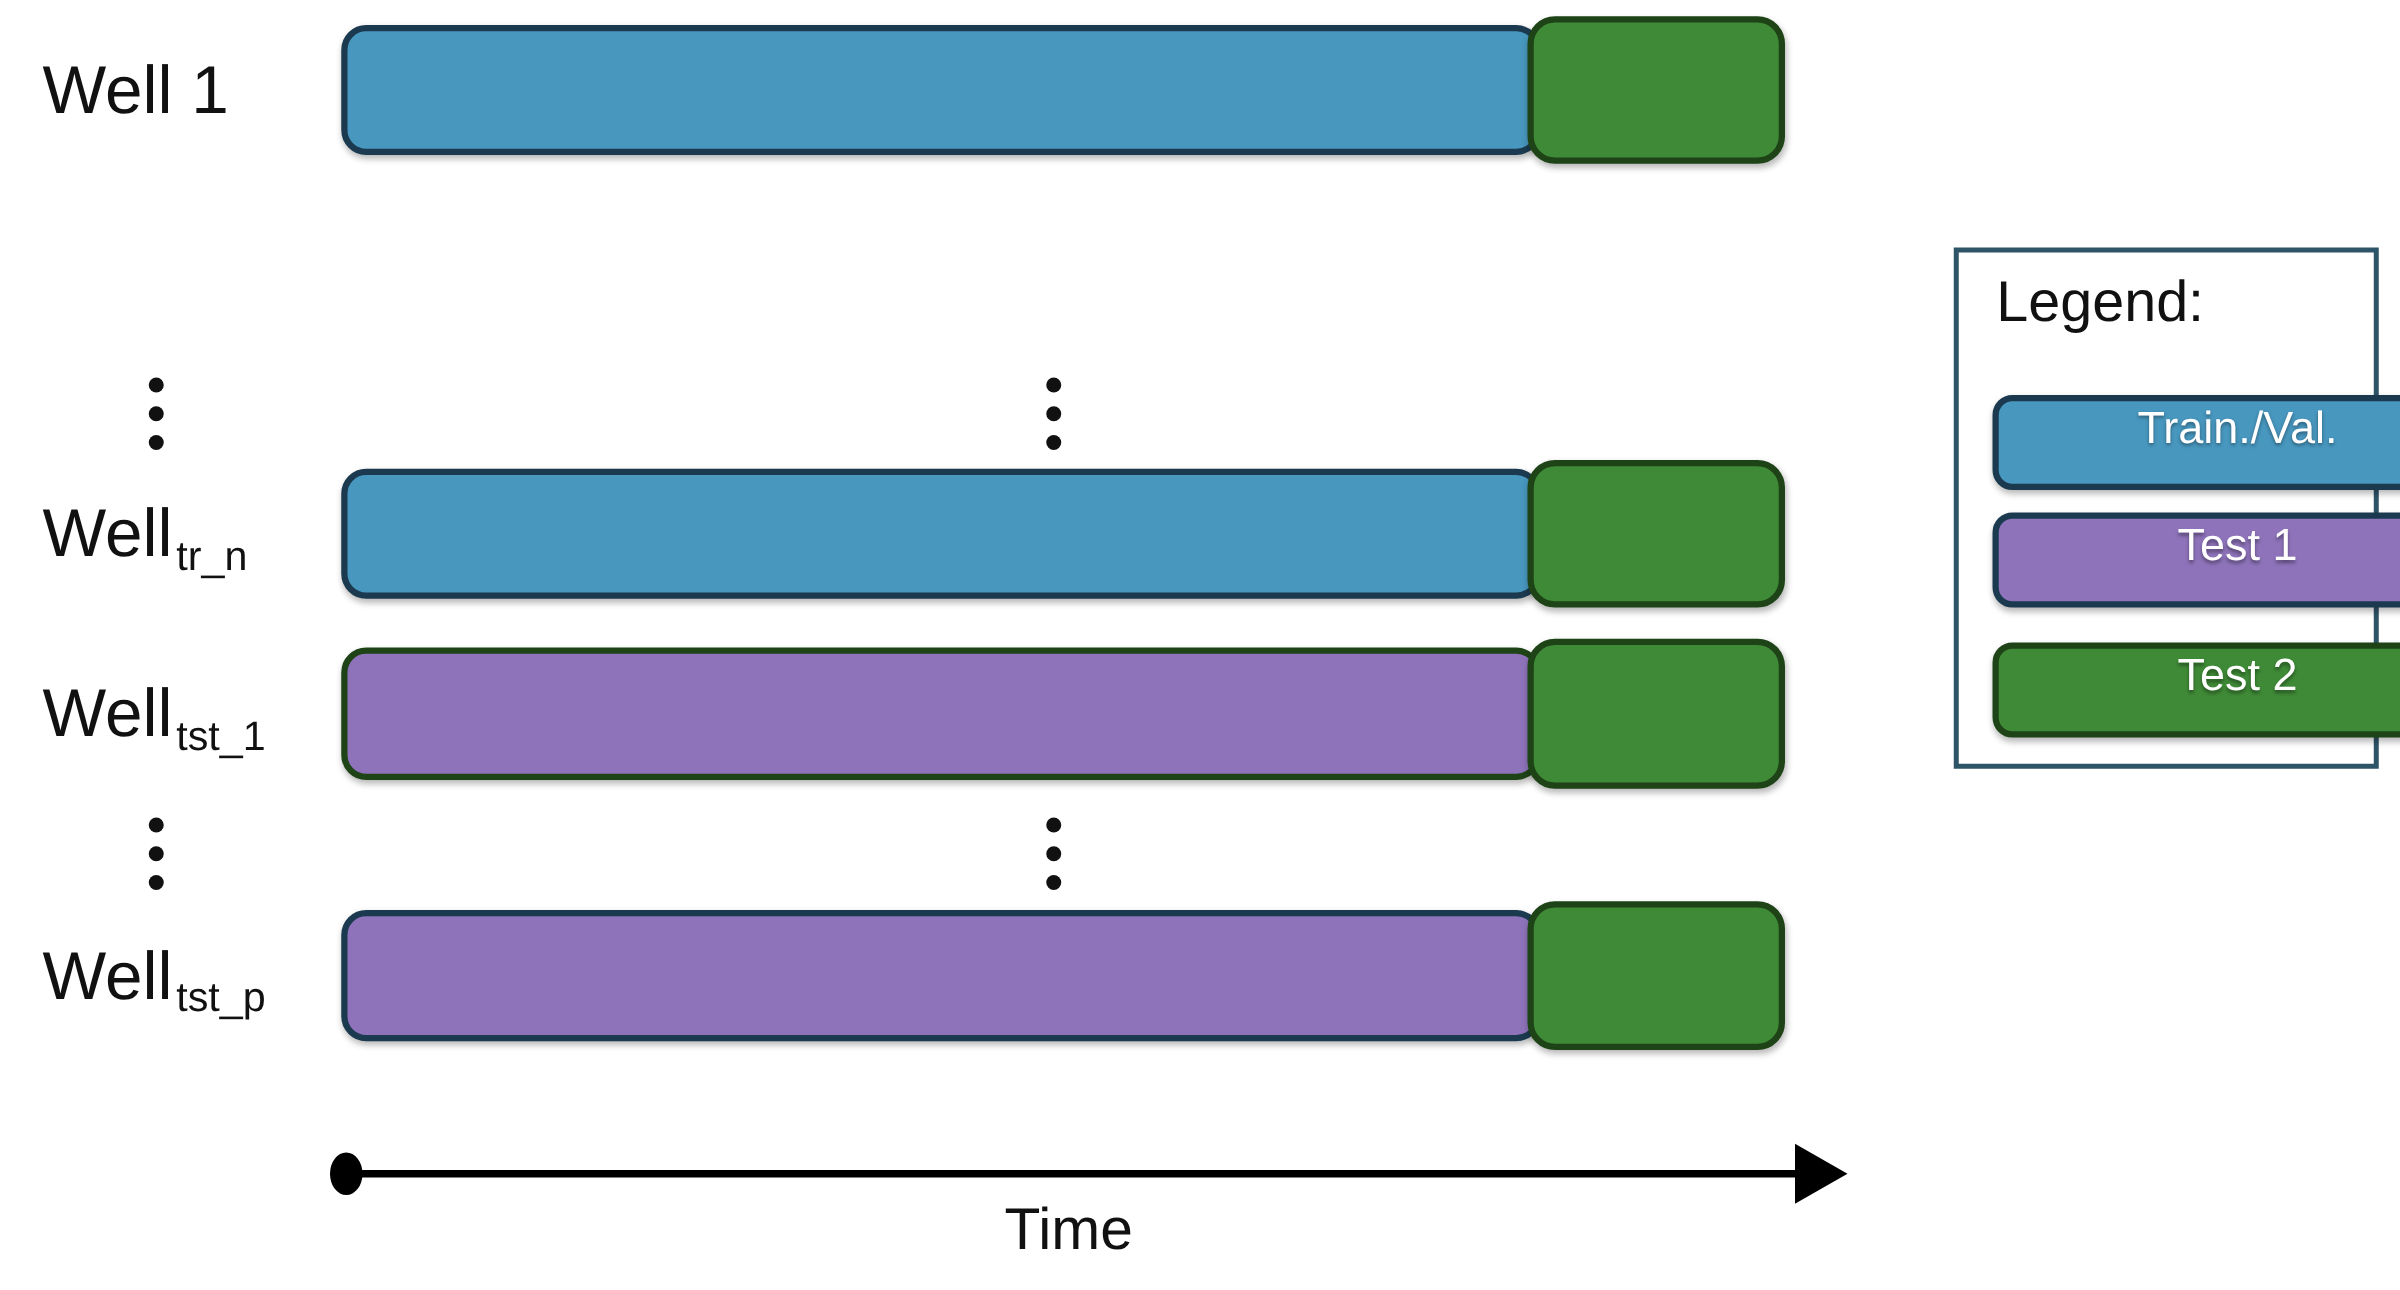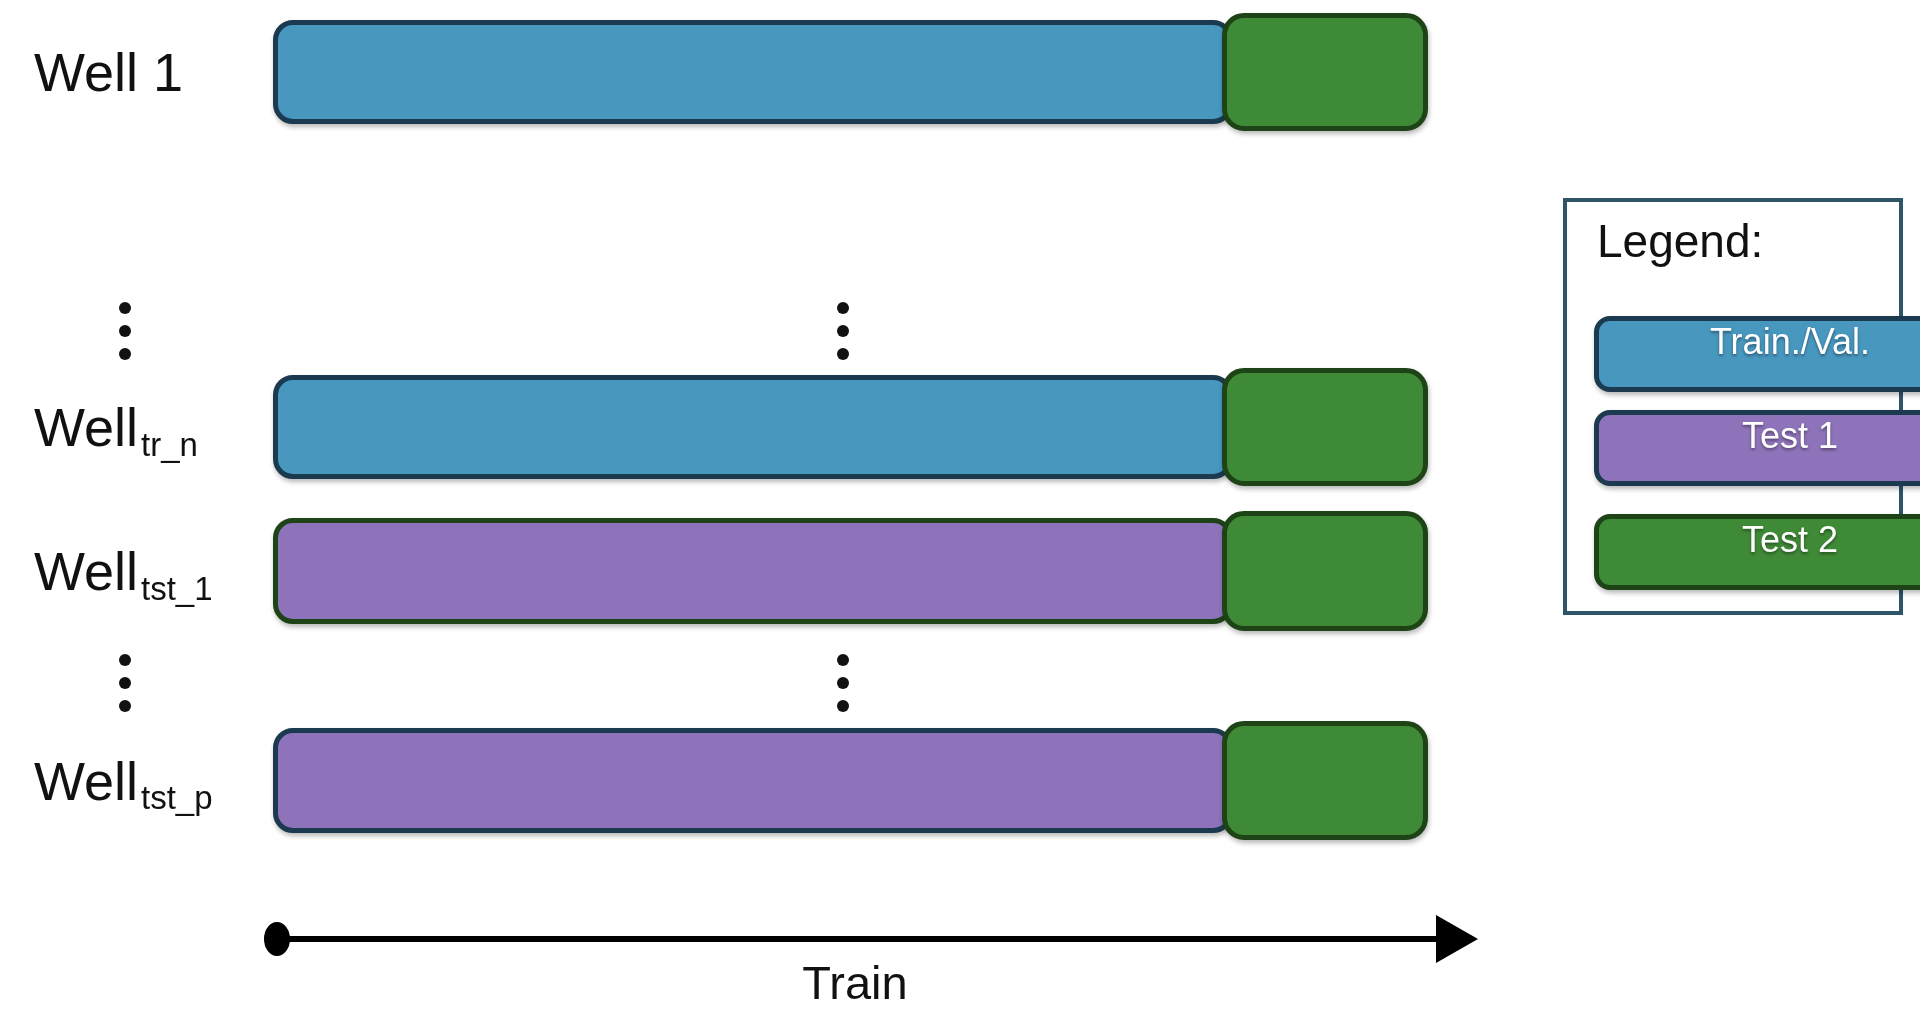--- a/index.html
+++ b/index.html
@@ -162,15 +162,15 @@
         <span>Test 1</span>
       </div>
     <div class="pill fill-test2 edge-green" style="top:312px">
         <span>Test 2</span>
       </div>
   </div>
 
   <div class="axis-dot"></div>
   <div class="axis-line"></div>
   <div class="axis-head"></div>
-  <div class="axis-label">Train</div>
+  <div class="axis-label">Time</div>
 
 </div>
 
 </body></html>

